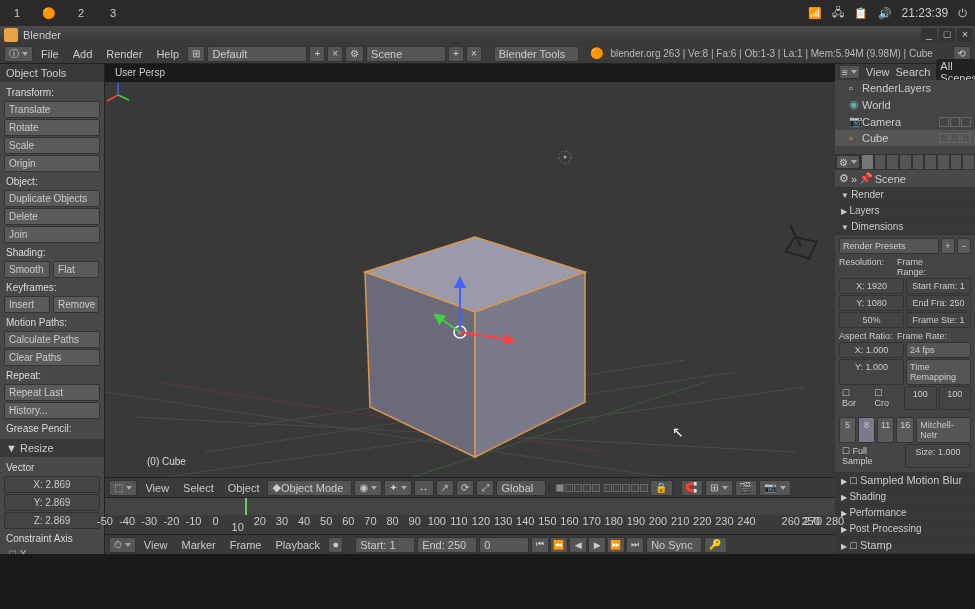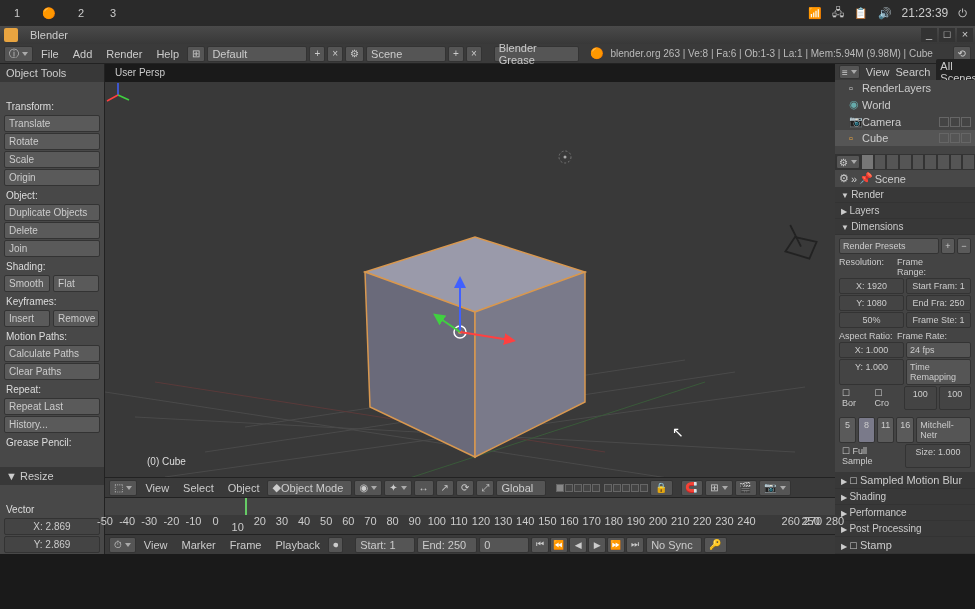--- a/index.html
+++ b/index.html
@@ -6,41 +6,41 @@
 body { background:#1a1a1a; width:975px; height:609px; overflow:hidden; }
 
 
 .os-bar { height:26px; background:#2a2a2a; display:flex; align-items:center; padding:0 8px; gap:8px; }
 .os-left { display:flex; gap:14px; }
 .os-ico { width:18px; height:18px; display:flex; align-items:center; justify-content:center; }
 .os-right { margin-left:auto; display:flex; align-items:center; gap:10px; }
 .clock { font-size:12px; }
 
 
-.wtitle { height:18px; background:linear-gradient(#4a4a4a,#383838); display:flex; align-items:center; padding-left:4px; gap:12px; }
+.wtitle { height:18px; background:linear-gradient(#4a4a4a,#383838); display:flex; align-items:center; padding-left:4px; gap:5px; }
 .wtitle .ico { width:14px; height:14px; background:#e8a440; border-radius:2px; }
 .wtitle .ctrls { margin-left:auto; display:flex; gap:2px; padding-right:2px; }
 .wtitle .ctrl { width:16px; height:14px; background:#333; text-align:center; }
 
 
 .infobar { height:20px; background:#3a3a3a; display:flex; align-items:center; padding:0 4px; gap:2px; border-bottom:1px solid #222; }
 .ibtn { height:16px; background:#555; border:1px solid #333; border-radius:2px; padding:0 4px; display:flex; align-items:center; font-size:10px; }
 .ibtn.dd::after{content:"";width:0;height:0;border-left:3px solid transparent;border-right:3px solid transparent;border-top:4px solid #aaa;margin-left:3px;}
 .idrop { background:#555; border:1px solid #333; border-radius:2px; height:16px; display:flex; align-items:center; padding:0 4px; }
 .idrop.w1{width:100px;} .idrop.w2{width:80px;}
 .menuitem { padding:0 6px; font-size:11px; }
 .infostring { font-size:10px; margin-left:4px; color:#bbb; }
 
 
 .main { display:flex; height:490px; }
 
 
 .lp { width:105px; background:#484848; border-right:1px solid #222; overflow:hidden; }
 .lp-hdr { background:#383838; padding:3px 6px; font-size:11px; }
-.lp-sec { padding:16px 4px; }
+.lp-sec { padding:2px 4px; }
 .lp-lbl { font-size:10px; padding:3px 2px; color:#ddd; }
 .lp-btn { background:#5a5a5a; border:1px solid #333; border-radius:2px; padding:2px 4px; font-size:10px; margin-bottom:1px; }
 .lp-btn.half { display:inline-block; width:46px; }
 .lp-num { background:#444; border:1px solid #333; border-radius:2px; padding:2px 4px; font-size:10px; margin-bottom:1px; text-align:center;}
 .lp-chk { font-size:10px; padding:2px 4px; }
 .lp-chk::before { content:"☐ "; color:#aaa; }
 
 
 .vp-col { flex:1; display:flex; flex-direction:column; }
 .vp-info { height:15px; padding-left:10px; font-size:10px; color:#ccc; margin-top:3px; }
@@ -134,21 +134,21 @@
   <span class="menuitem">Help</span>
   <span class="ibtn">⊞</span>
   <span class="idrop w1">Default</span>
   <span class="ibtn">+</span>
   <span class="ibtn">×</span>
   <span class="ibtn">⚙</span>
   <span class="idrop w2">Scene</span>
   <span class="ibtn">+</span>
   <span class="ibtn">×</span>
   <span style="width:8px;"></span>
-  <span class="idrop" style="width:85px;">Blender Grease</span>
+  <span class="idrop" style="width:85px;">Blender Tools</span>
   <span style="width:8px;"></span>
   <span style="color:#e8a440">🟠</span>
   <span class="infostring">blender.org 263 | Ve:8 | Fa:6 | Ob:1-3 | La:1 | Mem:5.94M (9.98M) | Cube</span>
   <span style="margin-left:auto" class="ibtn">⟲</span>
 </div>
 
 <div class="main">
 
   <div class="lp">
     <div class="lp-hdr"><span>Object Tools</span></div>

